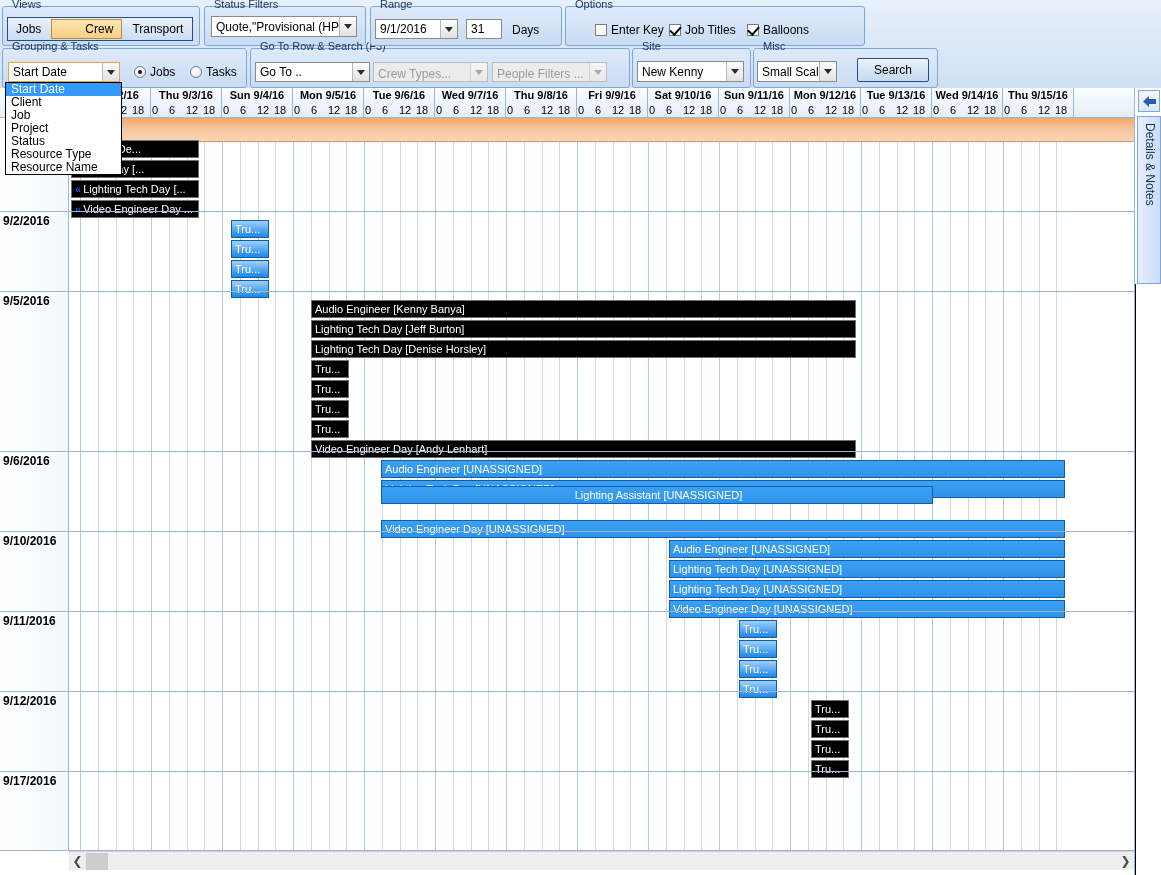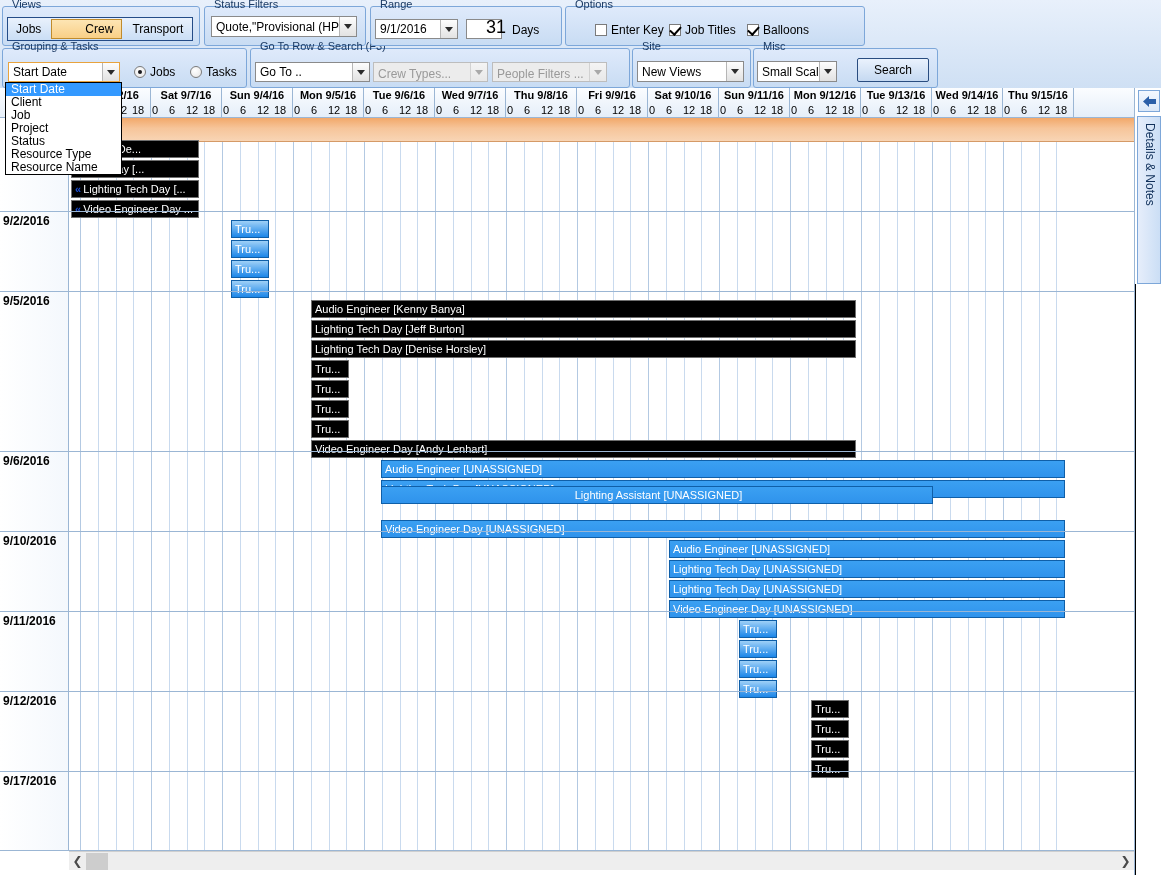--- a/index.html
+++ b/index.html
@@ -30,21 +30,21 @@
   .combo.disabled{background:#ececec;border:1px solid #bdbdbd;align-items:flex-end;}
   .combo .arrowbtn{width:17px;height:100%;box-sizing:border-box;
     background:linear-gradient(#fdfdfd,#e2e2e2);border-left:1px solid #b6b6b6;
     display:flex;align-items:center;justify-content:center;}
   .combo.disabled .arrowbtn{background:linear-gradient(#f4f4f4,#e8e8e8);border-left:1px solid #d2d2d2;}
   .caret{width:0;height:0;border-left:4px solid transparent;border-right:4px solid transparent;
     border-top:5px solid #2b2b2b;}
   .combo.disabled .caret{border-top-color:#a9a9a9;}
 
   .textbox{position:absolute;background:#fff;border:1px solid #8a8a8a;box-sizing:border-box;
-    display:flex;align-items:flex-end;padding-left:19px;font-size:18px;color:#000;}
+    display:flex;align-items:center;padding-left:4px;font-size:12px;color:#000;}
 
   .lbl{position:absolute;font-size:12px;color:#000;}
 
   
   .viewtabs{position:absolute;left:7px;top:17px;width:186px;height:24px;
     border:1px solid #244c87;background:linear-gradient(#e9f1fc,#cadef5);
     box-sizing:border-box;display:flex;align-items:center;}
   .vtab{height:22px;line-height:22px;padding:0 8px;font-size:12px;color:#000;box-sizing:border-box;}
   .vtab.active{background:linear-gradient(#fde5b4,#f9cf86);border:1px solid #c08b2c;
     height:20px;line-height:18px;margin:0 2px;padding-left:33px;}
@@ -232,21 +232,21 @@
     </div>
     <div class="check on" style="left:723px;top:23px;">
       <span class="box"></span>
       <span>Balloons</span>
     </div>
 
     <div class="group" style="left:632px;top:48px;width:117px;height:38px;">
       <div class="legend">Site</div>
     </div>
     <div class="combo" style="left:637px;top:61px;width:107px;height:21px;">
-      <div class="txt">New Views</div>
+      <div class="txt">New Kenny</div>
       <div class="arrowbtn">
           <div class="caret"></div>
         </div>
     </div>
 
     <div class="group" style="left:753px;top:48px;width:183px;height:38px;">
       <div class="legend">Misc</div>
     </div>
     <div class="combo" style="left:757px;top:61px;width:80px;height:21px;">
       <div class="txt">Small Scale</div>
@@ -268,21 +268,21 @@
           <div class="daycol" style="left: 80px; width: 71px;">
             <div class="dname">Fri 9/2/16</div>
             <div class="hrs">
               <span style="left:1px;">0</span>
               <span style="left:18px;">6</span>
               <span style="left:35px;">12</span>
               <span style="left:52px;">18</span>
             </div>
           </div>
           <div class="daycol" style="left: 151px; width: 71px;">
-            <div class="dname">Sat 9/7/16</div>
+            <div class="dname">Thu 9/3/16</div>
             <div class="hrs">
               <span style="left:1px;">0</span>
               <span style="left:18px;">6</span>
               <span style="left:35px;">12</span>
               <span style="left:52px;">18</span>
             </div>
           </div>
           <div class="daycol" style="left: 222px; width: 71px;">
             <div class="dname">Sun 9/4/16</div>
             <div class="hrs">

